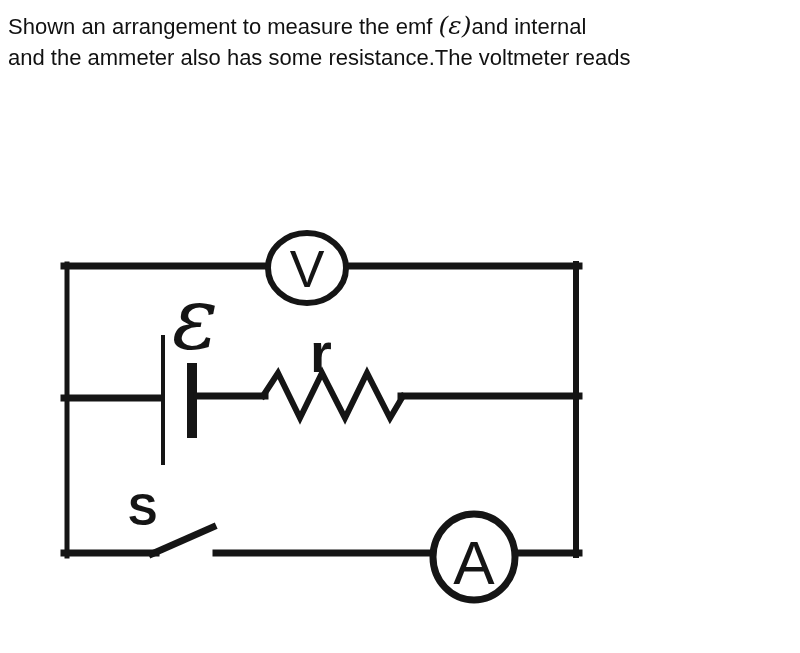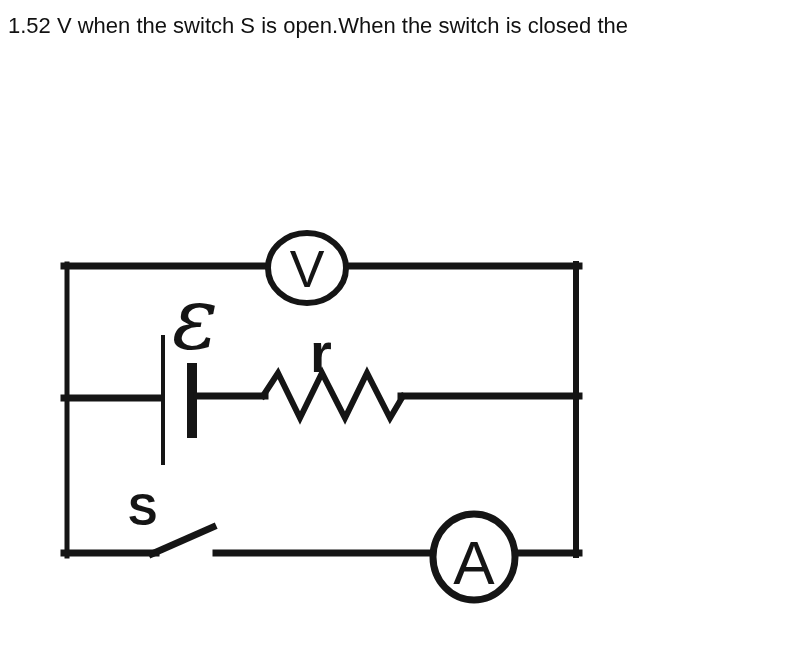--- a/index.html
+++ b/index.html
@@ -33,21 +33,22 @@
     width:800px; height:443px;
   }
   svg text { user-select:none; }
 </style>
 </head>
 <body>
 
 <div class="page">
 
   <div class="problem">
-    <div class="line">1.52 V when the switch S is open.When the switch is closed the</div>
+    <div class="line"><span>Shown an arrangement to measure the emf </span><span class="math-inline">(ε)</span><span>and internal</span></div>
+    <div class="line">and the ammeter also has some resistance.The voltmeter reads</div>
   </div>
 
   <div class="circuit-wrap">
     <svg width="800" height="443" viewBox="0 0 800 443" xmlns="http://www.w3.org/2000/svg">
 
       <g stroke="#151515" fill="none" stroke-linecap="square">
 
         <line x1="67" y1="54" x2="67" y2="346" stroke-width="5"></line>
         <line x1="64" y1="56" x2="579" y2="56" stroke-width="7"></line>
         <line x1="576" y1="54" x2="576" y2="345" stroke-width="6"></line>

